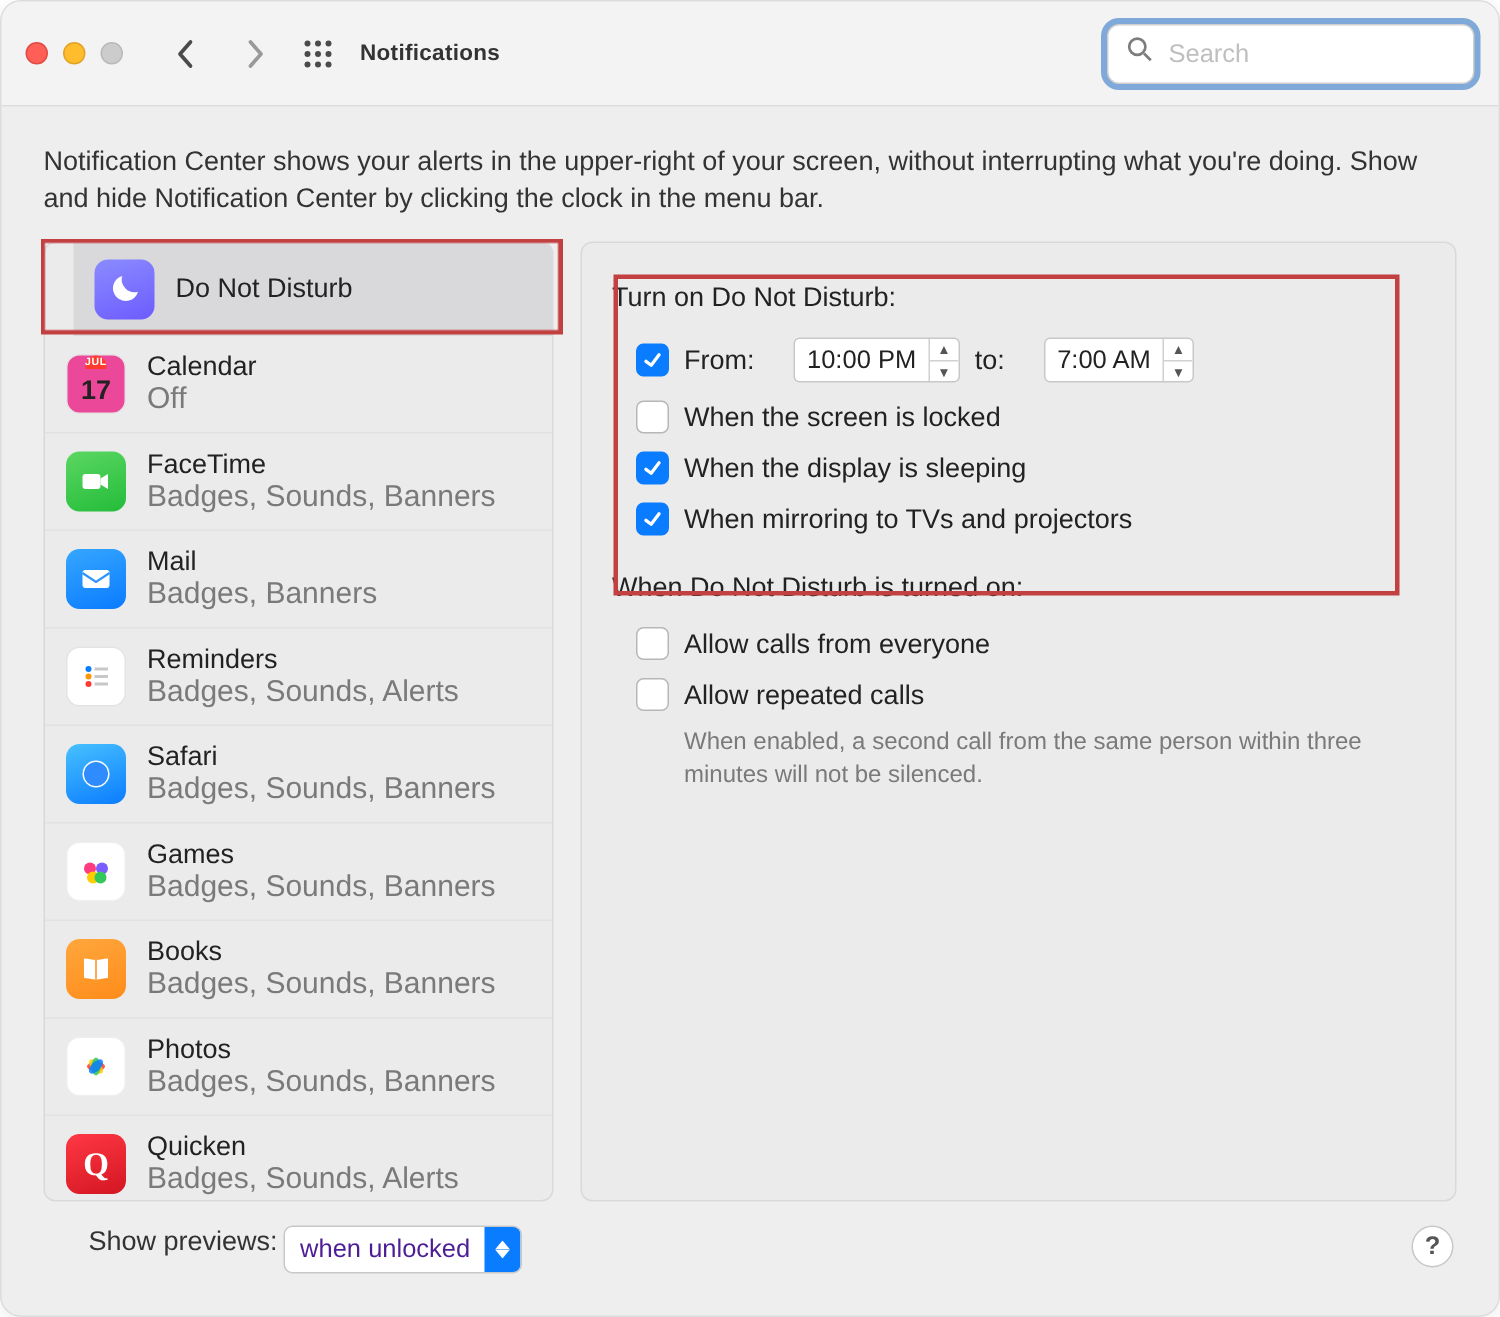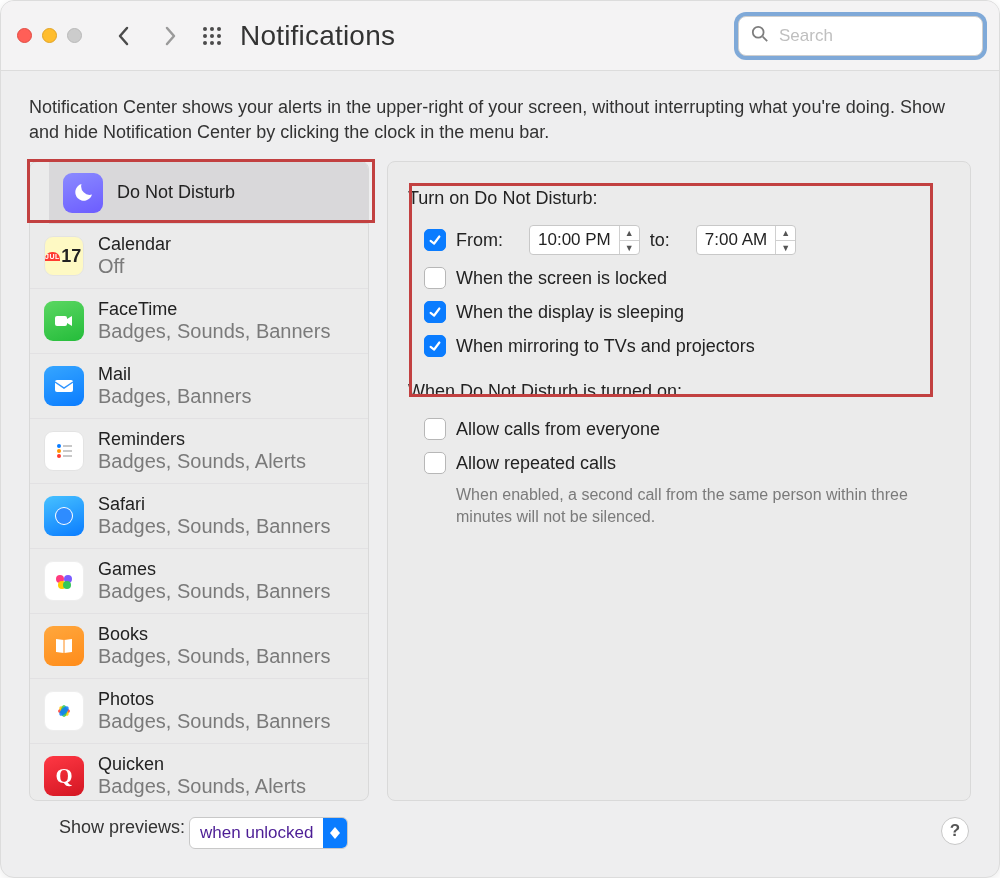--- a/index.html
+++ b/index.html
@@ -35,21 +35,21 @@
   }
   .traffic{display:flex;gap:10px;align-items:center;margin-right:10px;}
   .dot{width:15px;height:15px;border-radius:50%;}
   .dot.r{background:#ff5f57;border:1px solid #e24b42;}
   .dot.y{background:#ffbd2e;border:1px solid #e1a326;}
   .dot.g{background:#ccc;border:1px solid #b9b9b9;}
   .nav-btn{width:28px;height:28px;display:flex;align-items:center;justify-content:center;color:#9a9a9a;}
   .nav-btn.enabled{color:#4b4b4b;}
   .nav-btn svg{stroke:currentColor;}
   .grid-icon{color:#4b4b4b;display:flex;align-items:center;justify-content:center;}
-  .title{font-size:28px;font-weight:400;color:#333;letter-spacing:.2px;}
+  .title{font-size:15px;font-weight:700;color:#333;letter-spacing:.2px;}
   .spacer{flex:1;}
   .search{
     display:flex;align-items:center;gap:8px;
     width:245px;height:40px;
     background:#fff;border-radius:8px;
     border:1px solid #cfcfcf;
     box-shadow:0 0 0 4px var(--search-ring);
     padding:0 12px;
   }
   .search svg{color:#7d7d7d;}
@@ -81,21 +81,21 @@
   }
   .item.selected{background:#d9d8da;border-bottom-color:transparent;margin-left:19px;}
   .item .labels{display:flex;flex-direction:column;gap:0;}
   .item .name{font-size:18px;color:#222;}
   .item .sub{font-size:20px;color:var(--muted);}
   .app-icon{width:40px;height:40px;border-radius:9px;display:flex;align-items:center;justify-content:center;color:#fff;flex:0 0 40px;}
   .app-icon svg{width:24px;height:24px;}
 
   
   .ic-dnd{background:linear-gradient(160deg,#8b8bff,#6c5cff);}
-  .ic-cal{background:#fef9c3;border:1px solid #e3e3e3;display:flex;flex-direction:row;padding:0;}
+  .ic-cal{background:#ec4899;border:1px solid #e3e3e3;display:flex;flex-direction:column;padding:0;}
   .ic-cal .cal-top{background:#ff3b30;font-size:7px;font-weight:700;text-align:center;color:#fff;padding:1px 0 1px 0;border-radius:7px 7px 0 0;letter-spacing:.5px;}
   .ic-cal .cal-day{flex:1;display:flex;align-items:center;justify-content:center;color:#222;font-size:18px;font-weight:600;}
   .ic-facetime{background:linear-gradient(160deg,#5bd762,#24bc3a);}
   .ic-mail{background:linear-gradient(160deg,#36a6ff,#0a7cff);}
   .ic-rem{background:#fff;border:1px solid #e3e3e3;}
   .ic-safari{background:linear-gradient(160deg,#47c1ff,#0a7cff);}
   .ic-games{background:#fff;border:1px solid #eee;}
   .ic-books{background:linear-gradient(160deg,#ffa73d,#ff8c1a);}
   .ic-photos{background:#fff;border:1px solid #eee;}
   .ic-quicken{background:linear-gradient(160deg,#ff3844,#d31622);}

